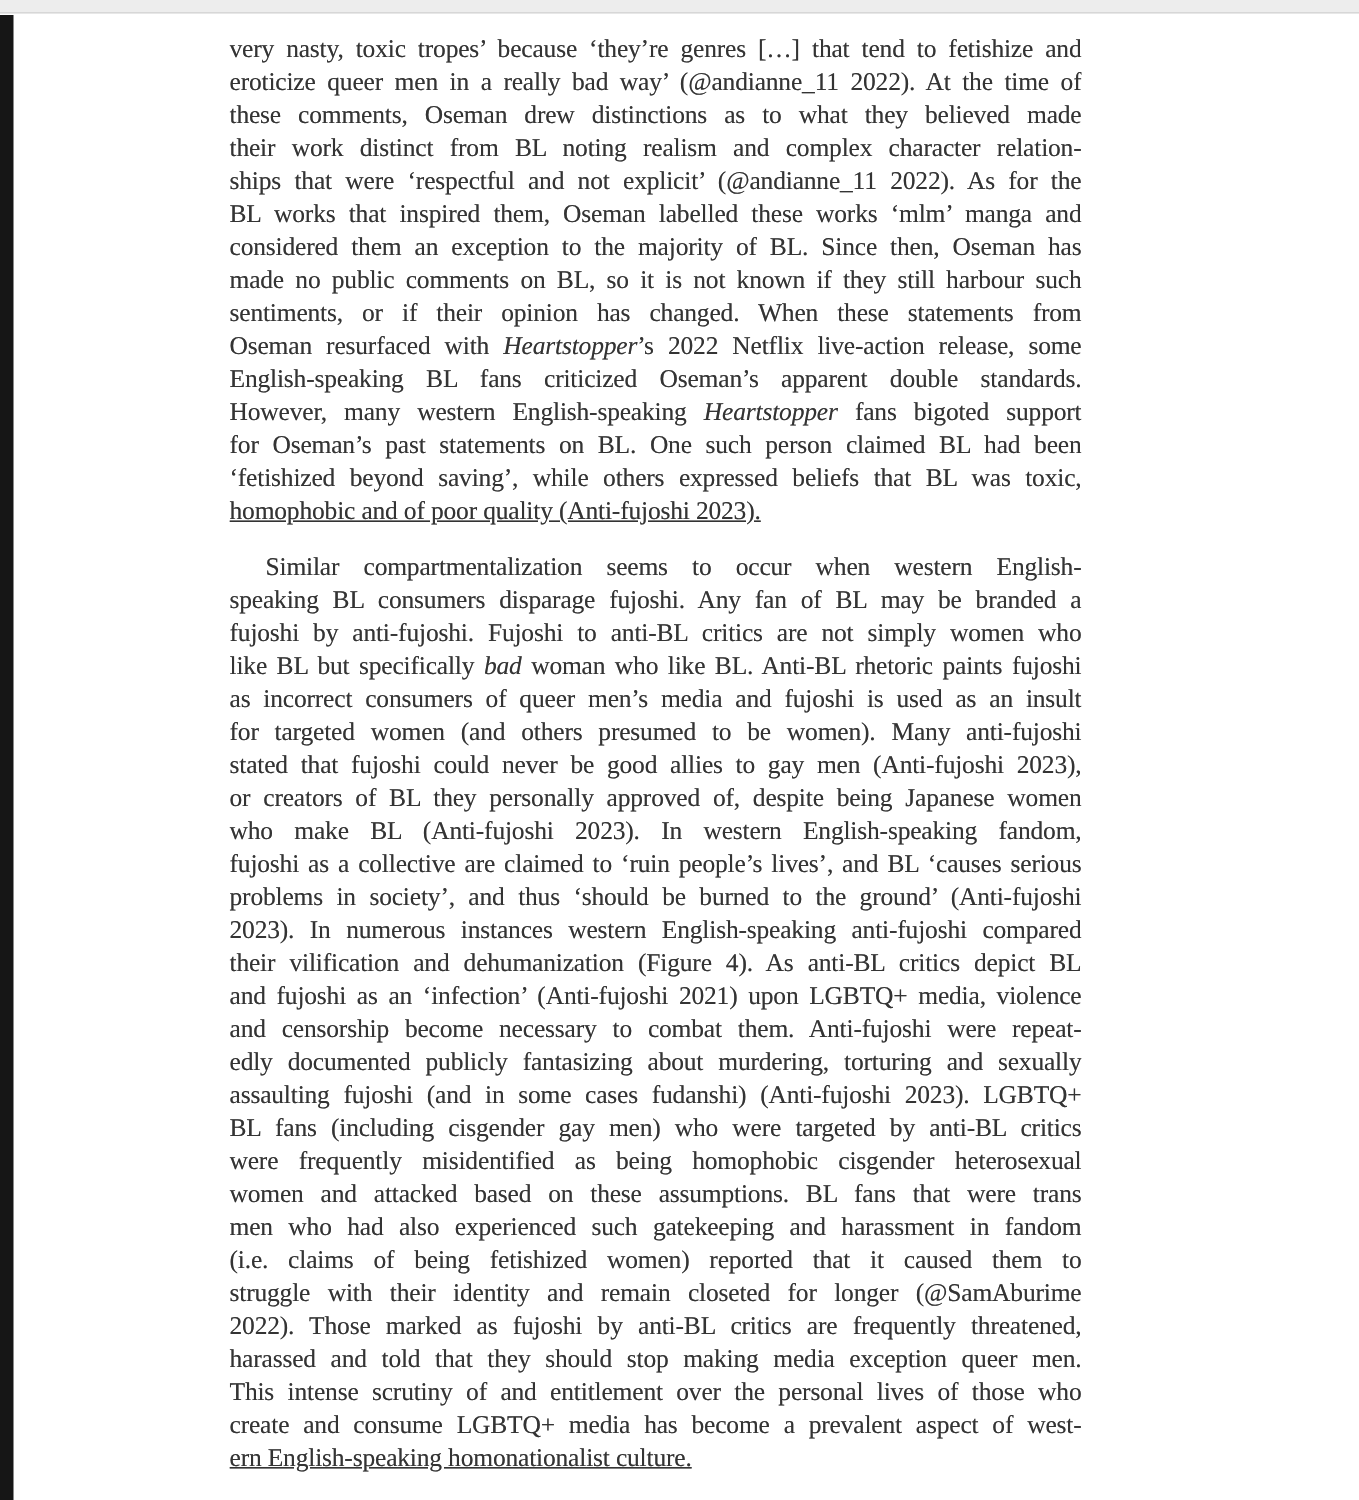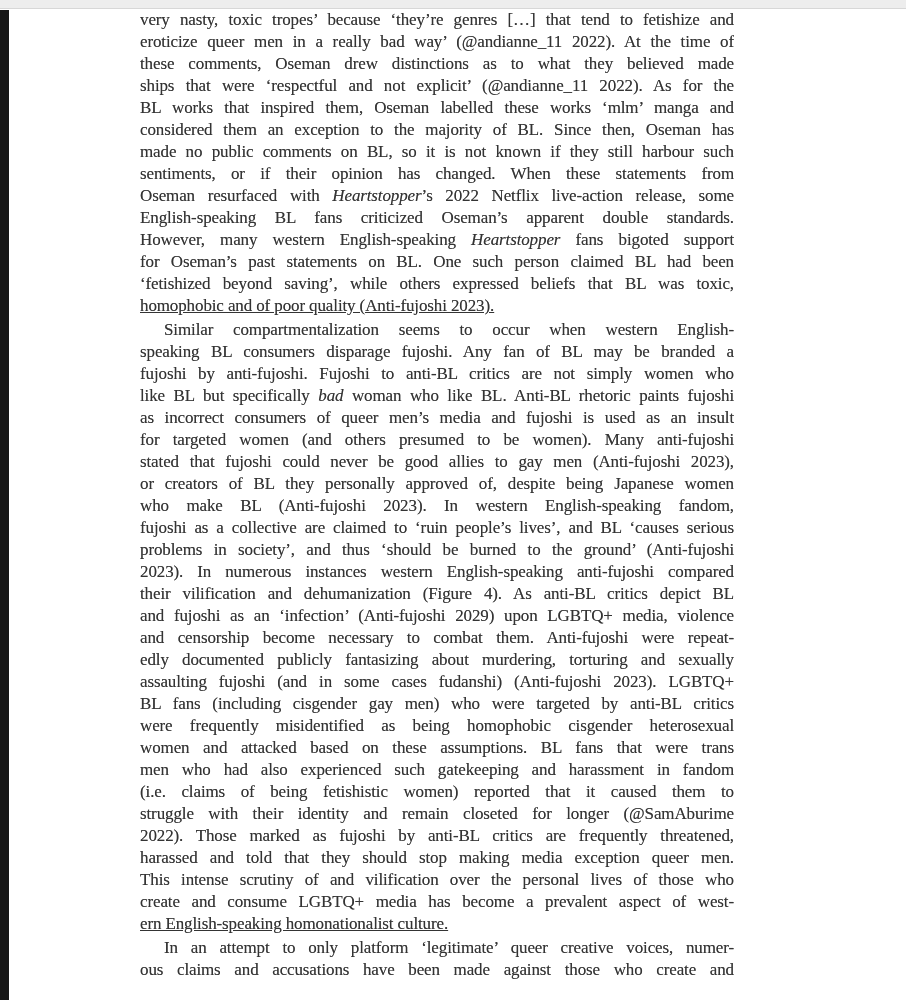--- a/index.html
+++ b/index.html
@@ -23,21 +23,21 @@
   }
   .text-column {
     position:absolute; left:138px; top:7px;
     width:598px;
     font-size:17px;
     line-height:22px;
     color:#343434;
     letter-spacing:-0.12px;
     text-shadow:0 0 0.4px rgba(52,52,52,0.55);
   }
-  .paragraph { margin:2px; }
+  .paragraph { margin:15px; }
   .line {
     text-align:justify;
     text-align-last:justify;
     height:22px;
     overflow:hidden;
   }
   .line.flush-last {
     text-align-last:left;
     text-decoration:underline;
   }
@@ -48,20 +48,21 @@
 <body>
 
 <div class="page">
   <div class="top-strip"></div>
   <div class="left-bar"></div>
   <div class="text-column">
       <div class="paragraph">
         <div class="line"><span>very nasty, toxic tropes’ because ‘they’re genres […] that tend to fetishize and</span></div>
         <div class="line"><span>eroticize queer men in a really bad way’ (@andianne_11 2022). At the time of</span></div>
         <div class="line"><span>these comments, Oseman drew distinctions as to what they believed made</span></div>
+        <div class="line"><span>their work distinct from BL noting realism and complex character relation-</span></div>
         <div class="line"><span>ships that were ‘respectful and not explicit’ (@andianne_11 2022). As for the</span></div>
         <div class="line"><span>BL works that inspired them, Oseman labelled these works ‘mlm’ manga and</span></div>
         <div class="line"><span>considered them an exception to the majority of BL. Since then, Oseman has</span></div>
         <div class="line"><span>made no public comments on BL, so it is not known if they still harbour such</span></div>
         <div class="line"><span>sentiments, or if their opinion has changed. When these statements from</span></div>
         <div class="line"><span>Oseman resurfaced with </span><span class="it">Heartstopper</span><span>’s 2022 Netflix live-action release, some</span></div>
         <div class="line"><span>English-speaking BL fans criticized Oseman’s apparent double standards.</span></div>
         <div class="line"><span>However, many western English-speaking </span><span class="it">Heartstopper</span><span> fans bigoted support</span></div>
         <div class="line"><span>for Oseman’s past statements on BL. One such person claimed BL had been</span></div>
         <div class="line"><span>‘fetishized beyond saving’, while others expressed beliefs that BL was toxic,</span></div>
@@ -74,33 +75,33 @@
         <div class="line"><span>like BL but specifically </span><span class="it">bad</span><span> woman who like BL. Anti-BL rhetoric paints fujoshi</span></div>
         <div class="line"><span>as incorrect consumers of queer men’s media and fujoshi is used as an insult</span></div>
         <div class="line"><span>for targeted women (and others presumed to be women). Many anti-fujoshi</span></div>
         <div class="line"><span>stated that fujoshi could never be good allies to gay men (Anti-fujoshi 2023),</span></div>
         <div class="line"><span>or creators of BL they personally approved of, despite being Japanese women</span></div>
         <div class="line"><span>who make BL (Anti-fujoshi 2023). In western English-speaking fandom,</span></div>
         <div class="line"><span>fujoshi as a collective are claimed to ‘ruin people’s lives’, and BL ‘causes serious</span></div>
         <div class="line"><span>problems in society’, and thus ‘should be burned to the ground’ (Anti-fujoshi</span></div>
         <div class="line"><span>2023). In numerous instances western English-speaking anti-fujoshi compared</span></div>
         <div class="line"><span>their vilification and dehumanization (Figure 4). As anti-BL critics depict BL</span></div>
-        <div class="line"><span>and fujoshi as an ‘infection’ (Anti-fujoshi 2029) upon LGBTQ+ media, violence</span></div>
+        <div class="line"><span>and fujoshi as an ‘infection’ (Anti-fujoshi 2021) upon LGBTQ+ media, violence</span></div>
         <div class="line"><span>and censorship become necessary to combat them. Anti-fujoshi were repeat-</span></div>
         <div class="line"><span>edly documented publicly fantasizing about murdering, torturing and sexually</span></div>
         <div class="line"><span>assaulting fujoshi (and in some cases fudanshi) (Anti-fujoshi 2023). LGBTQ+</span></div>
         <div class="line"><span>BL fans (including cisgender gay men) who were targeted by anti-BL critics</span></div>
         <div class="line"><span>were frequently misidentified as being  homophobic cisgender heterosexual</span></div>
         <div class="line"><span>women and attacked based on these assumptions. BL fans that were trans</span></div>
         <div class="line"><span>men who had also experienced such gatekeeping and harassment in fandom</span></div>
-        <div class="line"><span>(i.e. claims of being fetishistic women) reported that it caused them to</span></div>
+        <div class="line"><span>(i.e. claims of being fetishized women) reported that it caused them to</span></div>
         <div class="line"><span>struggle with their identity and remain closeted for longer (@SamAburime</span></div>
         <div class="line"><span>2022). Those marked as fujoshi by anti-BL critics are frequently threatened,</span></div>
         <div class="line"><span>harassed and told that they should stop making media exception queer men.</span></div>
-        <div class="line"><span>This intense scrutiny of and vilification over the personal lives of those who</span></div>
+        <div class="line"><span>This intense scrutiny of and entitlement over the personal lives of those who</span></div>
         <div class="line"><span>create and consume LGBTQ+ media has become a prevalent aspect of west-</span></div>
         <div class="line flush-last"><span>ern English-speaking homonationalist culture.</span></div>
       </div>
       <div class="paragraph indent">
         <div class="line"><span>In an attempt to only platform ‘legitimate’ queer creative voices, numer-</span></div>
         <div class="line"><span>ous claims and accusations have been made against those who create and</span></div>
       </div>
     </div>
 </div>
 

